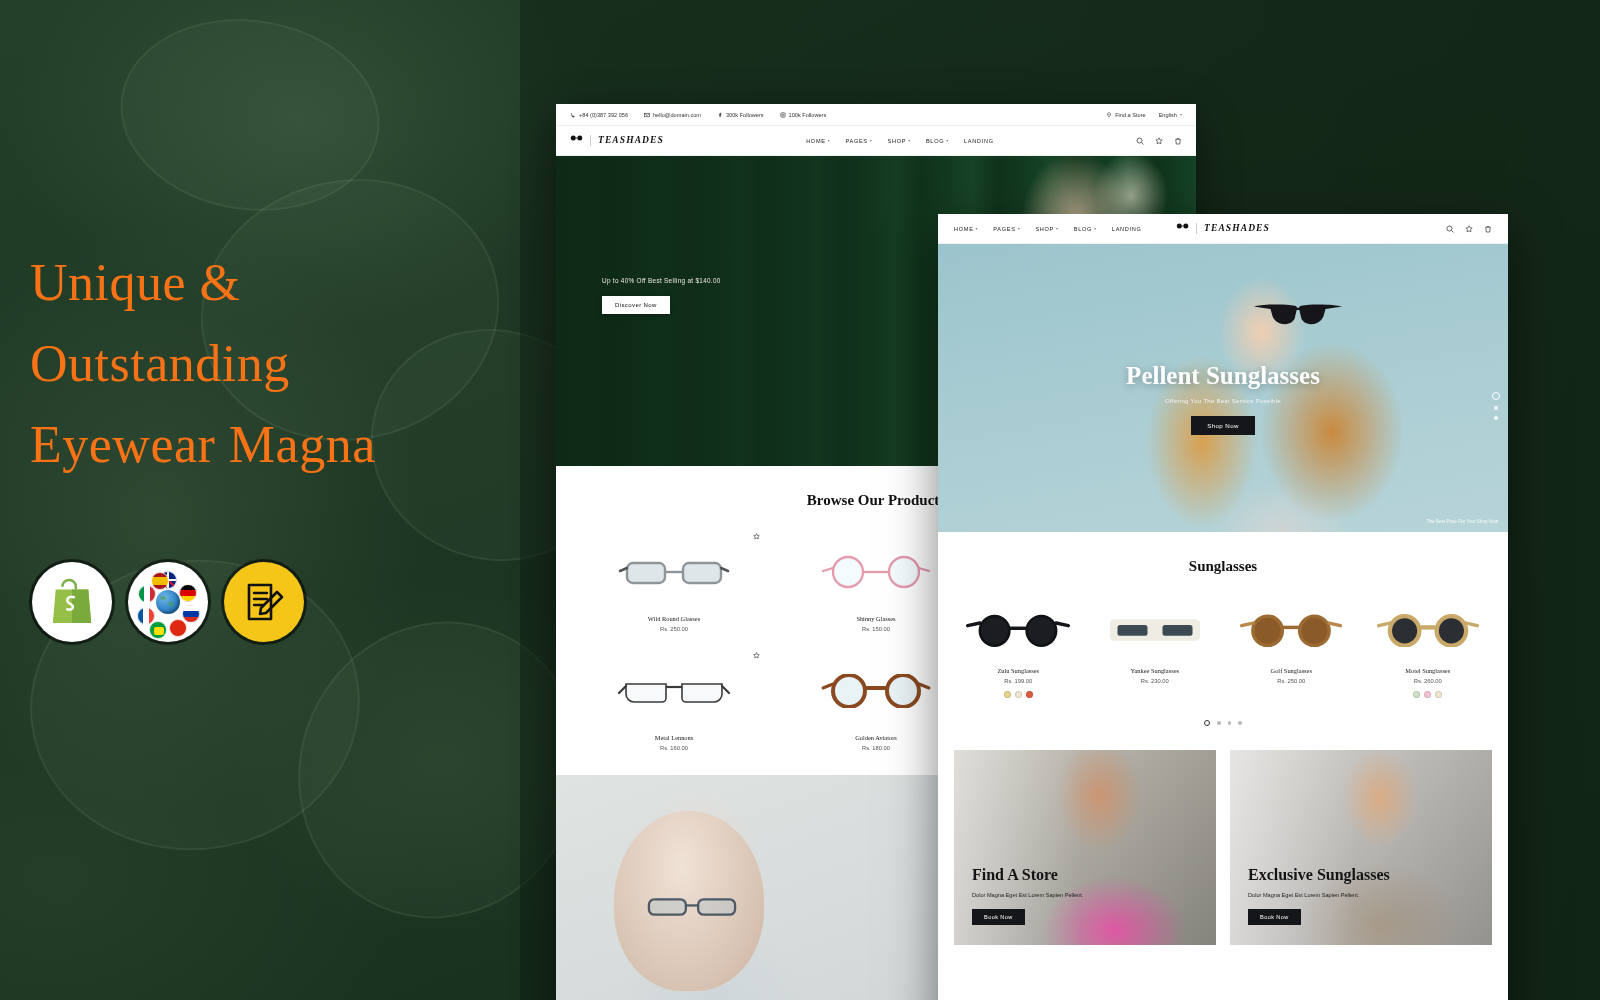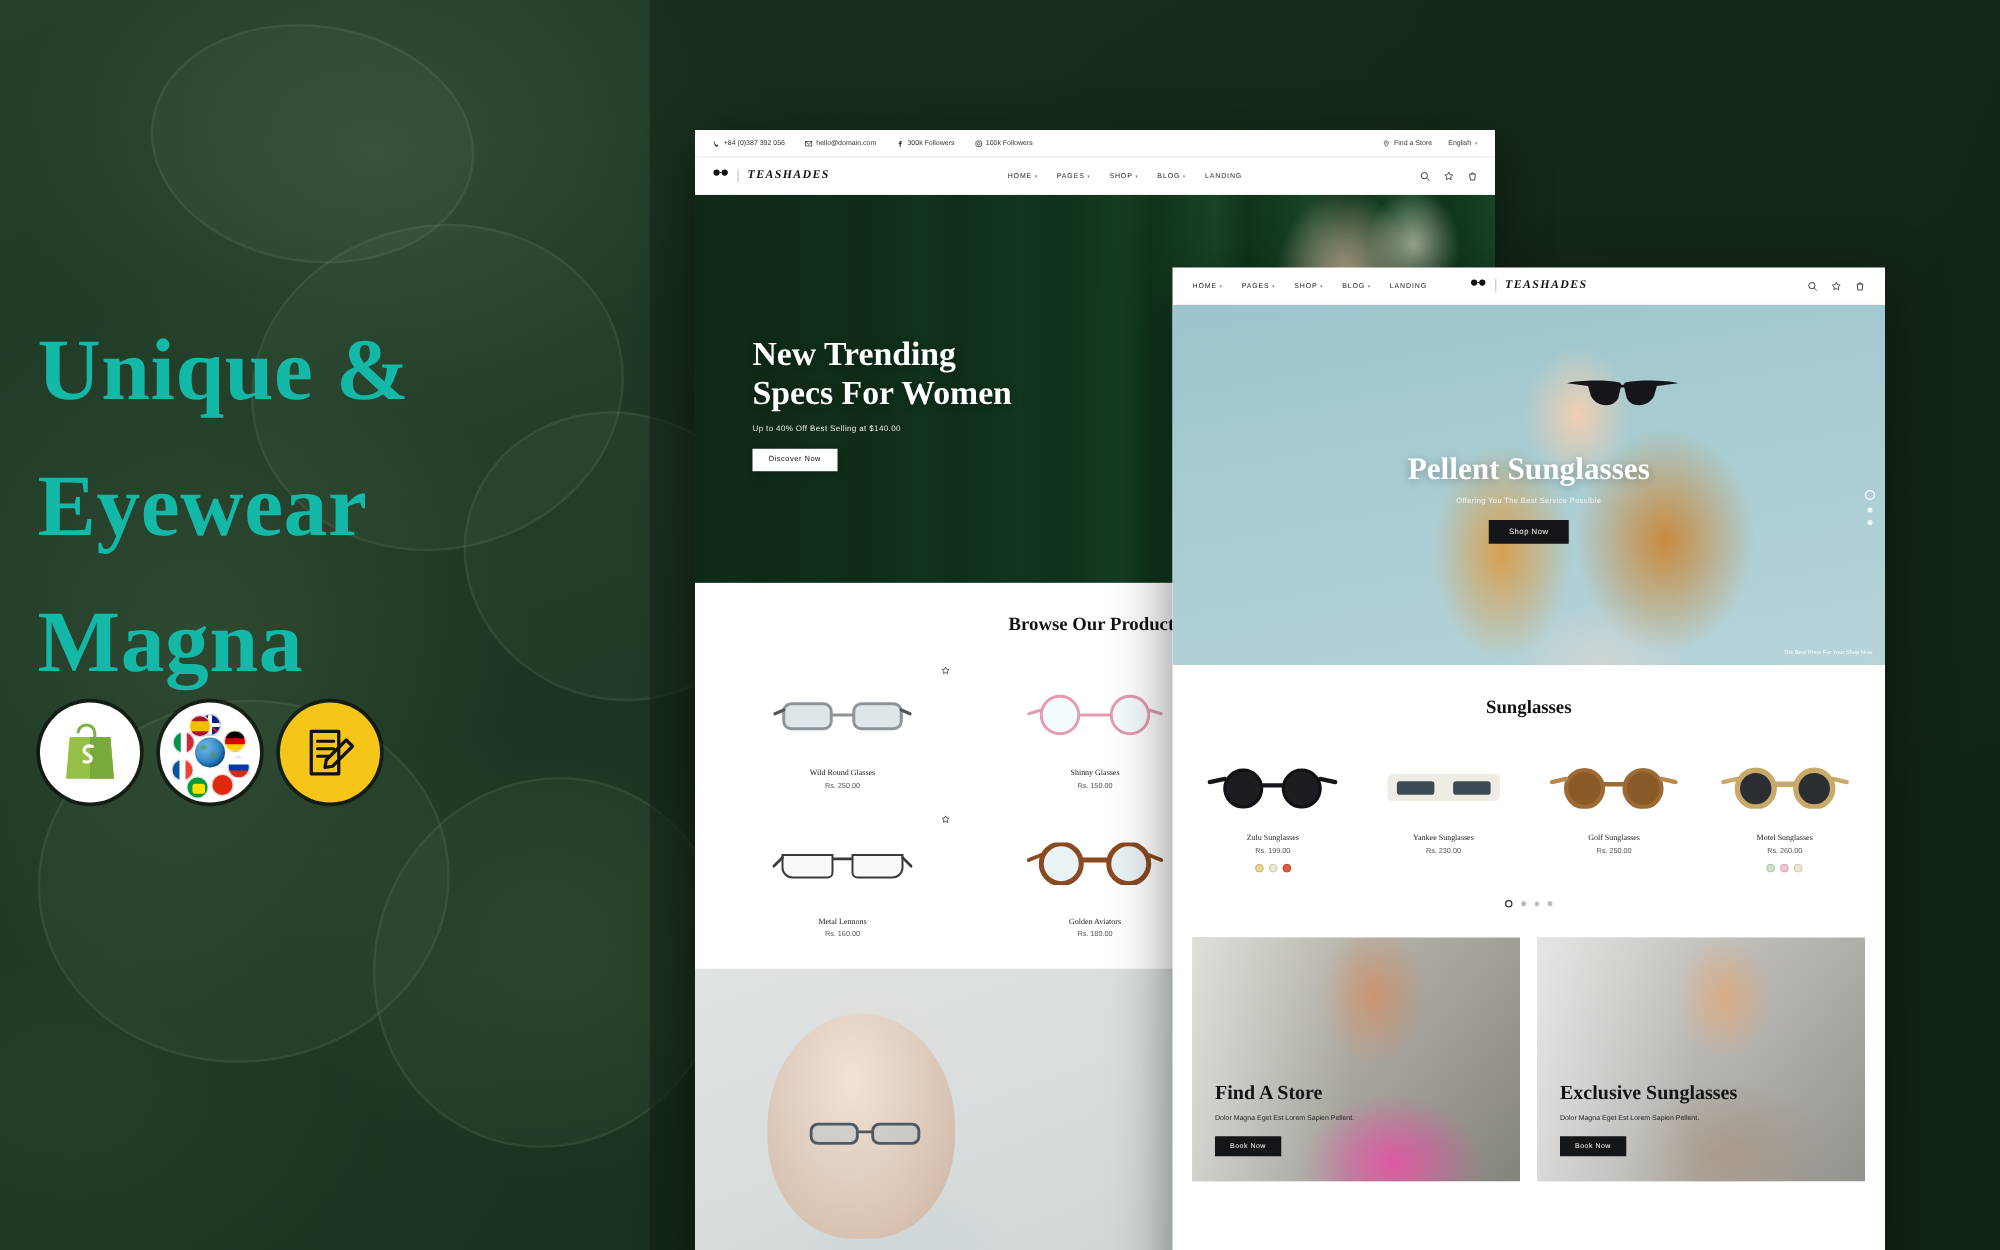--- a/index.html
+++ b/index.html
@@ -39,25 +39,25 @@
   
   .left-col {
     position: absolute; left: 0; top: 0; width: 540px; height: 1000px;
     padding: 0 30px;
     color: #fff;
     z-index: 5;
   }
   .headline {
     position: absolute; left: 30px; top: 242px; width: 480px;
     font-family: "Liberation Serif", serif;
-    font-weight: 700;
-    font-size: 70px;
+    font-weight: 400;
+    font-size: 52px;
     line-height: 1.56;
     letter-spacing: 0.5px;
-    color: #14b8a6;
+    color: #f97316;
   }
   .headline span { display: block; }
 
   .badges {
     position: absolute; left: 32px; top: 562px;
     display: flex; gap: 16px; align-items: center;
   }
   .badge {
     width: 80px; height: 80px; border-radius: 50%;
     display: flex; align-items: center; justify-content: center;
@@ -321,20 +321,21 @@
   <div class="bg-blob b3"></div>
   <div class="bg-blob b4"></div>
   <div class="bg-blob b5"></div>
   <div class="bg-right-dark"></div>
 </div>
 
 <div class="left-col">
 
   <div class="headline">
     <span>Unique &amp;</span>
+    <span>Outstanding</span>
     <span>Eyewear Magna</span>
   </div>
 
   <div class="badges">
 
     <div class="badge white">
       <svg class="shopify-bag" viewBox="0 0 48 50">
         <path d="M14 9c0-4 3-7 7-7s7 3 7 7v3" fill="none" stroke="#7bb34a" stroke-width="2.6"></path>
         <path d="M7 12h34l3 35H4z" fill="#95bf47"></path>
         <path d="M24 12h17l3 35H24z" fill="#7aa93c"></path>
@@ -454,24 +455,20 @@
         </svg>
       <svg viewBox="0 0 16 16">
           <path d="M3.5 4.5h9l-1 9.5h-7z" fill="none" stroke="#222" stroke-width="1.3"></path>
           <path d="M6 4.5a2 2 0 014 0" fill="none" stroke="#222" stroke-width="1.3"></path>
         </svg>
     </div>
   </div>
 
   <div class="hero-back">
     <div class="hero-back-inner">
-      <h1>
-        <span>New Trending</span><br>
-        <span>Specs For Women</span>
-      </h1>
       <p>Up to 40% Off Best Selling at $140.00</p>
       <div class="btn-light">Discover Now</div>
     </div>
   </div>
 
   <div class="prod-section">
     <div class="sec-title">Browse Our Products</div>
     <div class="prod-grid">
 
       <div class="prod-card">

